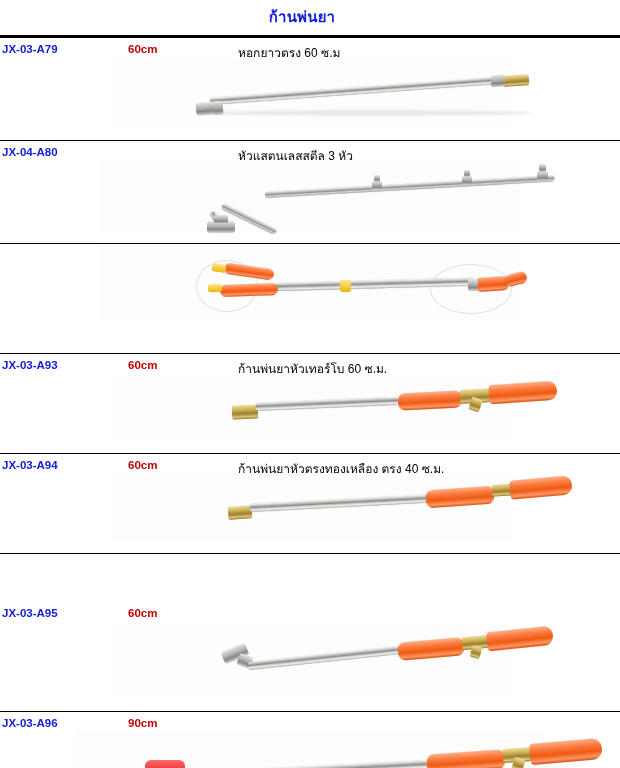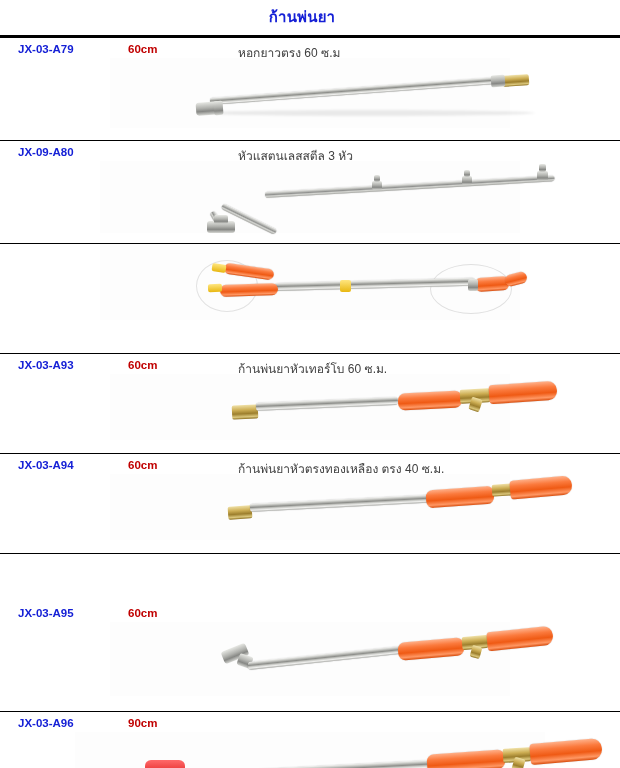--- a/index.html
+++ b/index.html
@@ -48,40 +48,40 @@
   .row:last-child { border-bottom: none; }
   .row-head {
     display: flex;
     align-items: flex-start;
     padding: 5px 0 0 0;
     height: 20px;
     box-sizing: border-box;
   }
   .code {
     width: 118px;
-    padding-left: 18px;
+    padding-left: 2px;
     color: #1520d6;
     font-weight: bold;
     font-size: 11.5px;
     box-sizing: border-box;
     white-space: nowrap;
   }
   .size {
     width: 120px;
     color: #c00000;
     font-weight: bold;
     font-size: 11.5px;
     box-sizing: border-box;
     text-align: left;
     padding-left: 10px;
   }
   .desc {
     flex: 1;
     font-size: 12px;
-    color: #404040;
+    color: #000000;
     box-sizing: border-box;
     padding-right: 8px;
   }
   .photo-wrap {
     position: relative;
     width: 100%;
     box-sizing: border-box;
   }
   .photo {
     position: relative;
@@ -168,21 +168,21 @@
           <div class="nozzle" style="left:86px;top:44px;width:24px;height:13px;transform:rotate(-4.2deg);border-radius:3px 2px 2px 3px;"></div>
           <div class="nozzle" style="left:104px;top:43px;width:9px;height:14px;transform:rotate(-4.2deg);"></div>
           <div class="brass" style="left:393px;top:17px;width:26px;height:11px;transform:rotate(-4.2deg);"></div>
           <div class="nozzle" style="left:381px;top:17px;width:14px;height:12px;transform:rotate(-4.2deg);"></div>
         </div>
       </div>
     </div>
 
     <div class="row" style="height:103px;">
       <div class="row-head">
-        <div class="code">JX-09-A80</div>
+        <div class="code">JX-04-A80</div>
         <div class="size"></div>
         <div class="desc">หัวแสตนเลสสตีล 3 หัว</div>
       </div>
       <div class="photo-wrap">
         <div class="photo" style="width:420px;height:72px;">
 
           <div class="tube thin" style="left:165px;top:31px;width:290px;height:6px;transform:rotate(-3.3deg);transform-origin:left center;"></div>
 
           <div class="tube thin" style="left:122px;top:42px;width:60px;height:6px;transform:rotate(26deg);transform-origin:left center;"></div>
           <div class="tube thin" style="left:112px;top:48px;width:20px;height:6px;transform:rotate(60deg);transform-origin:left center;"></div>

